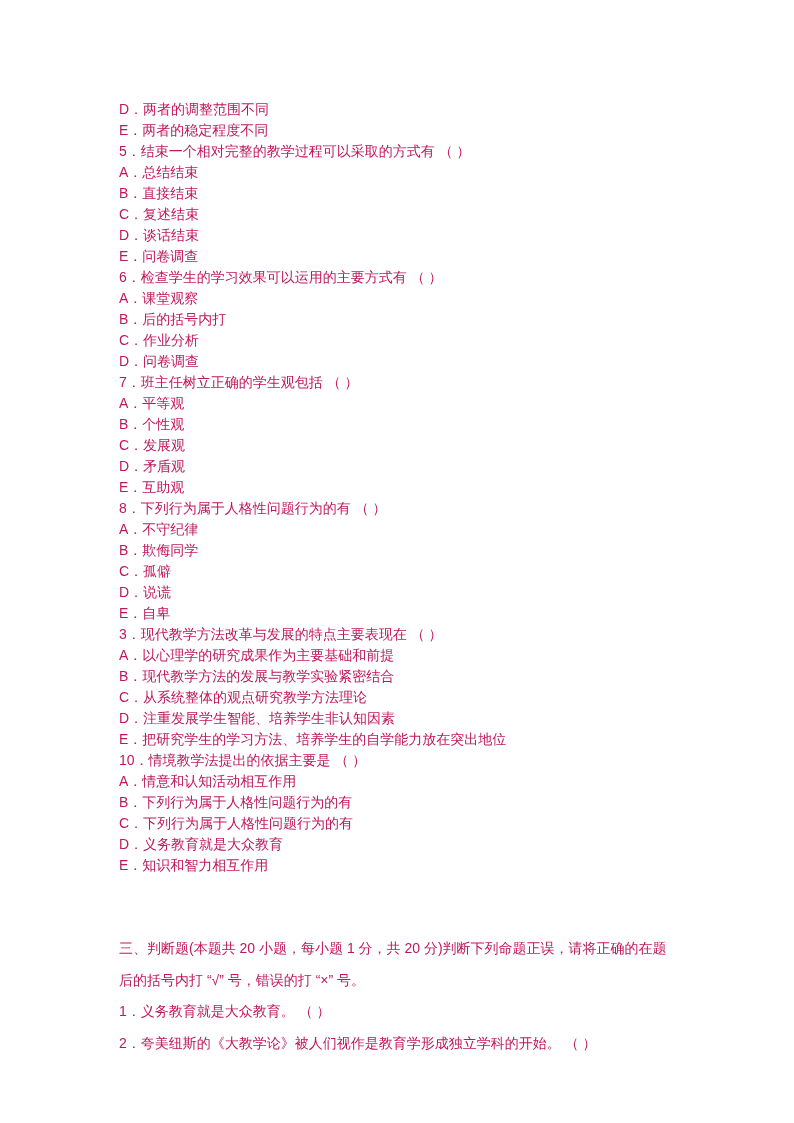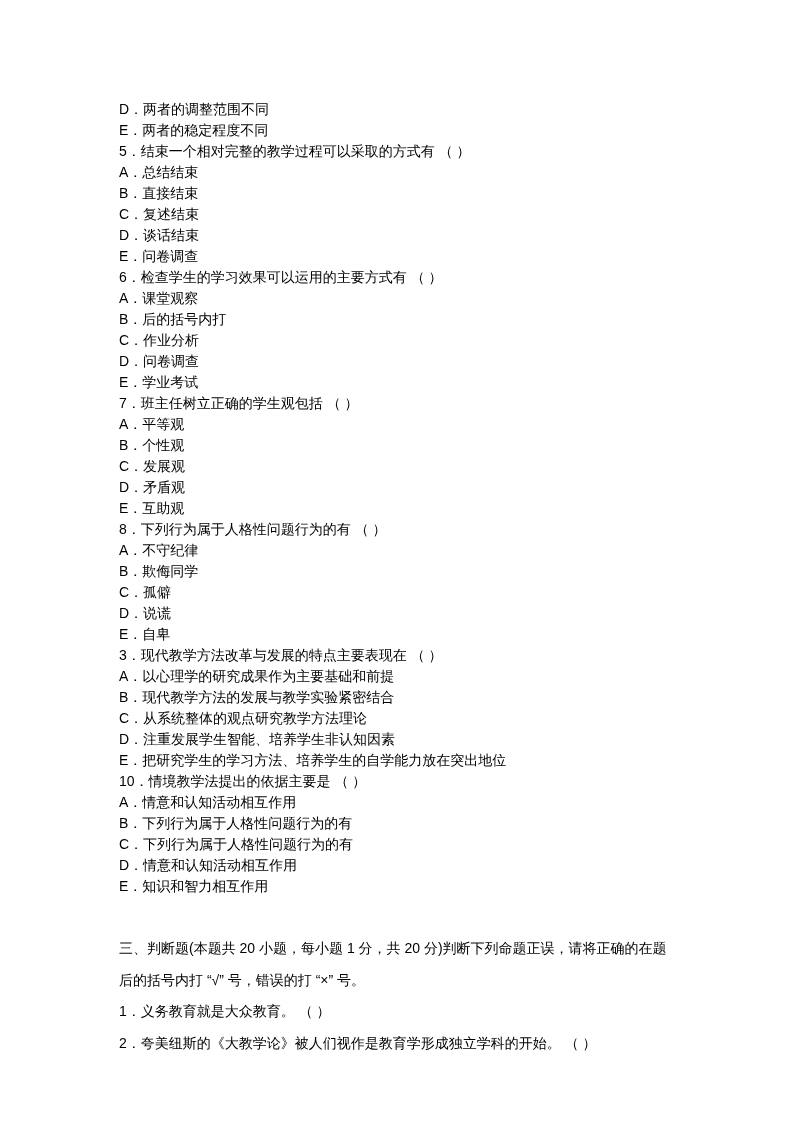--- a/index.html
+++ b/index.html
@@ -5,21 +5,21 @@
   html, body {
     margin: 0;
     padding: 0;
     background: #ffffff;
   }
   .page {
     position: relative;
     width: 794px;
     height: 1123px;
     background: #ffffff;
-    color: #000000;
+    color: #be185d;
     font-family: "Liberation Sans", sans-serif;
     font-size: 14px;
     overflow: hidden;
   }
   .mc-section {
     position: absolute;
     left: 119px;
     top: 99px;
   }
   .mc-section .line {
@@ -50,21 +50,20 @@
       <div class="line">A．总结结束</div>
       <div class="line">B．直接结束</div>
       <div class="line">C．复述结束</div>
       <div class="line">D．谈话结束</div>
       <div class="line">E．问卷调查</div>
       <div class="line">6．检查学生的学习效果可以运用的主要方式有 （ ）</div>
       <div class="line">A．课堂观察</div>
       <div class="line">B．后的括号内打</div>
       <div class="line">C．作业分析</div>
       <div class="line">D．问卷调查</div>
-      <div class="line">E．学业考试</div>
       <div class="line">7．班主任树立正确的学生观包括 （ ）</div>
       <div class="line">A．平等观</div>
       <div class="line">B．个性观</div>
       <div class="line">C．发展观</div>
       <div class="line">D．矛盾观</div>
       <div class="line">E．互助观</div>
       <div class="line">8．下列行为属于人格性问题行为的有 （ ）</div>
       <div class="line">A．不守纪律</div>
       <div class="line">B．欺侮同学</div>
       <div class="line">C．孤僻</div>
@@ -73,21 +72,21 @@
       <div class="line">3．现代教学方法改革与发展的特点主要表现在 （ ）</div>
       <div class="line">A．以心理学的研究成果作为主要基础和前提</div>
       <div class="line">B．现代教学方法的发展与教学实验紧密结合</div>
       <div class="line">C．从系统整体的观点研究教学方法理论</div>
       <div class="line">D．注重发展学生智能、培养学生非认知因素</div>
       <div class="line">E．把研究学生的学习方法、培养学生的自学能力放在突出地位</div>
       <div class="line">10．情境教学法提出的依据主要是 （ ）</div>
       <div class="line">A．情意和认知活动相互作用</div>
       <div class="line">B．下列行为属于人格性问题行为的有</div>
       <div class="line">C．下列行为属于人格性问题行为的有</div>
-      <div class="line">D．情意和认知活动相互作用</div>
+      <div class="line">D．义务教育就是大众教育</div>
       <div class="line">E．知识和智力相互作用</div>
     </div>
 
   <div class="judgment-section">
     <div class="line">三、判断题(本题共 20 小题，每小题 1 分，共 20 分)判断下列命题正误，请将正确的在题</div>
     <div class="line">后的括号内打 “√” 号，错误的打 “×” 号。</div>
     <div>
         <div class="line">1．义务教育就是大众教育。 （ ）</div>
         <div class="line">2．夸美纽斯的《大教学论》被人们视作是教育学形成独立学科的开始。 （ ）</div>
       </div>

